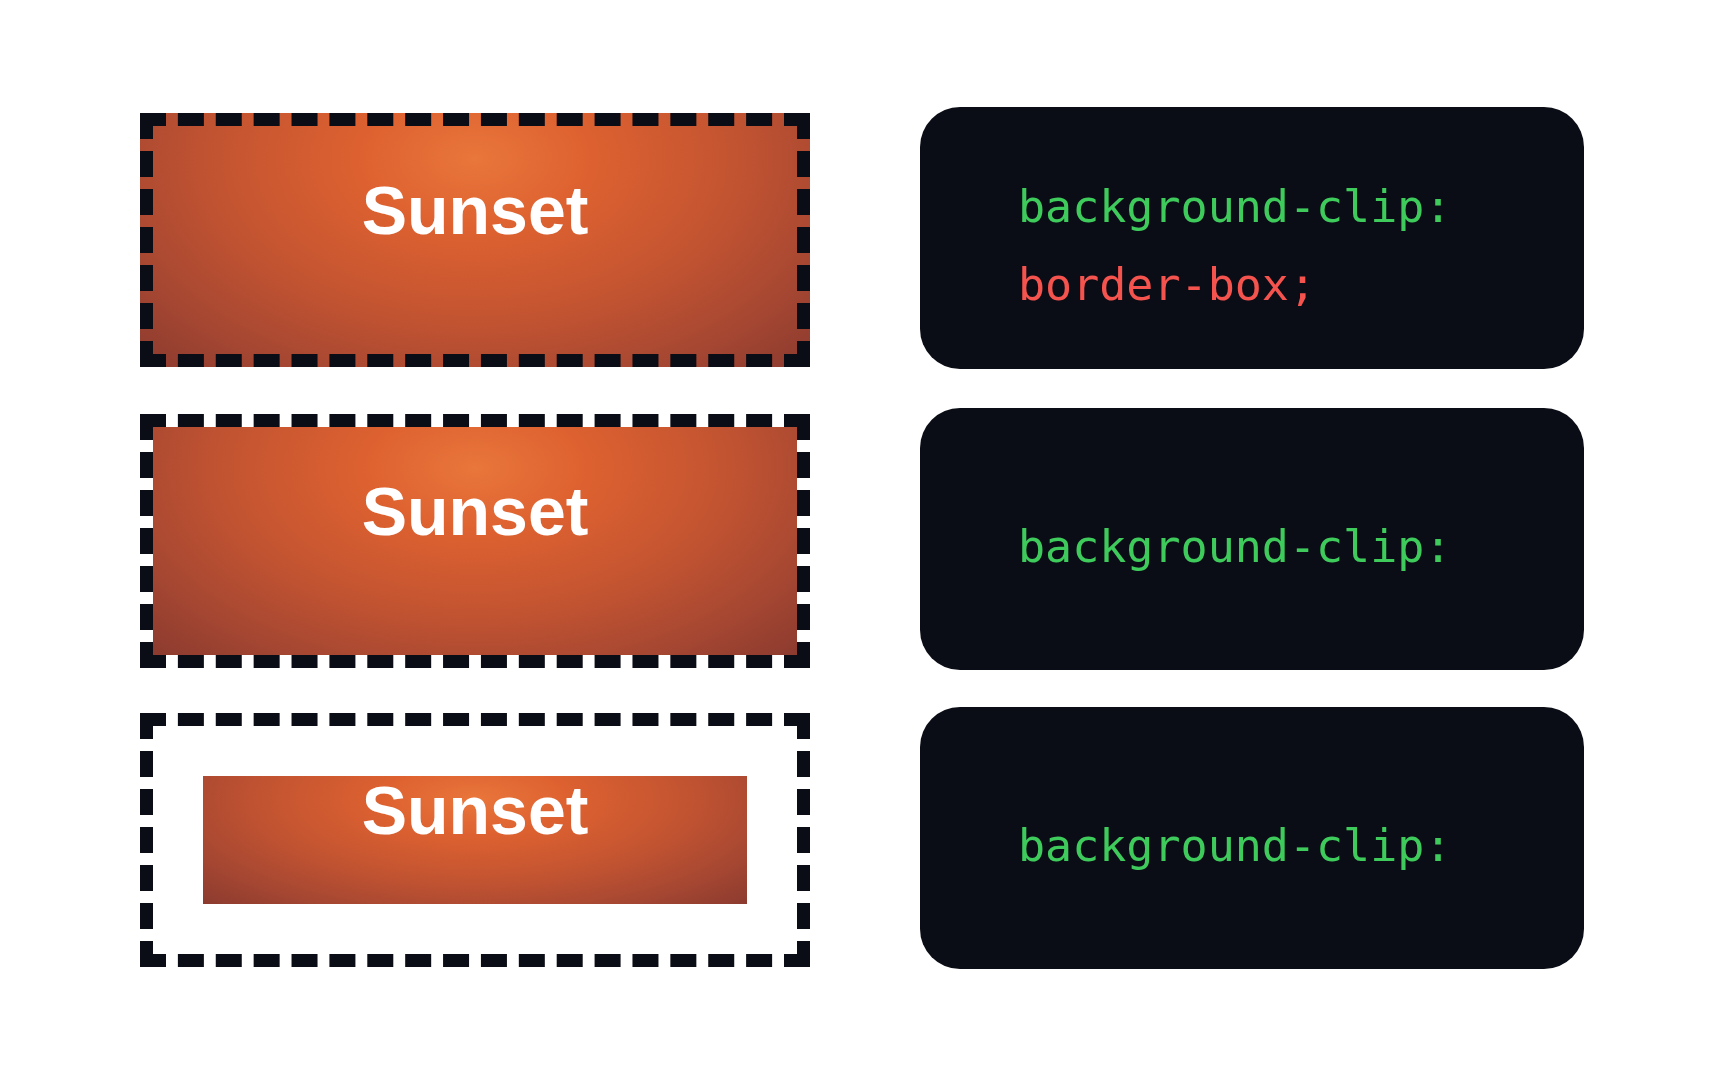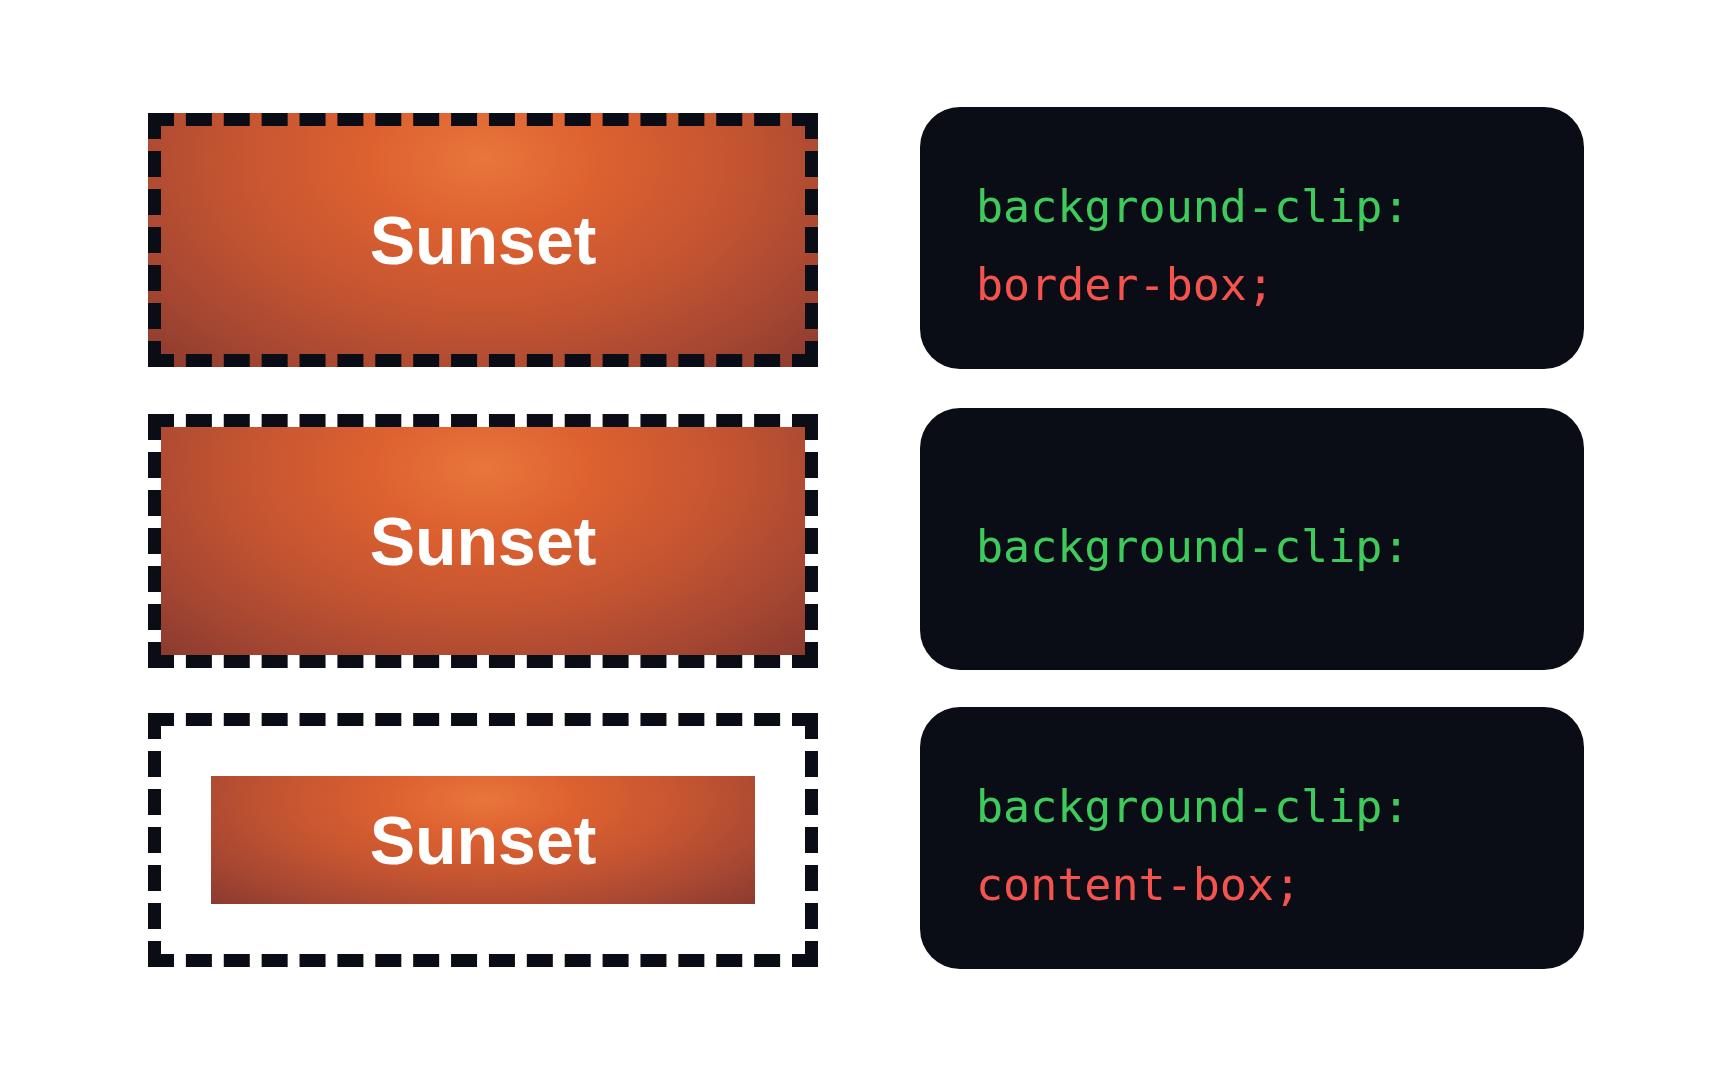--- a/index.html
+++ b/index.html
@@ -30,26 +30,25 @@
   .sunset-box {
     position: absolute;
     left: 0;
     top: 0;
     box-sizing: border-box;
     width: 670px;
     height: 254px;
     border: 13px dashed var(--ink);
     padding: 50px;
     display: flex;
-    align-items: center;
+    align-items: flex-start;
     justify-content: center;
     background-image: radial-gradient(70% 115% at 50% 18%,
       var(--g1) 0%, var(--g2) 25%, var(--g3) 55%, var(--g4) 80%, var(--g5) 100%);
     background-repeat: no-repeat;
-    margin-left: 8px;
   }
   .clip-border  { background-origin: border-box;  background-clip: border-box;  }
   .clip-padding { background-origin: padding-box; background-clip: padding-box; }
   .clip-content { background-origin: content-box; background-clip: content-box; }
 
   .sunset-label {
     color: var(--sunset-text);
     font-size: 68px;
     font-weight: 700;
     line-height: 1;
@@ -63,21 +62,21 @@
     top: -6px;
     box-sizing: border-box;
     width: 664px;
     height: 262px;
     background: var(--ink);
     border-radius: 40px;
     display: flex;
     flex-direction: column;
     justify-content: center;
     row-gap: 33px;
-    padding: 14px 0 0 56px;
+    padding: 14px 0 0 98px;
     font-family: "DejaVu Sans Mono", monospace;
     font-size: 45px;
     line-height: 1;
     white-space: pre;
   }
   .code-property { color: var(--green); }
   .code-value    { color: var(--red); }
 </style>
 </head>
 <body style="background: rgb(255, 255, 255);">
@@ -102,17 +101,16 @@
       <div class="code-property">background-clip:</div>
     </div>
   </div>
 
   <div class="demo-row r2">
     <div class="sunset-box clip-content">
       <span class="sunset-label">Sunset</span>
     </div>
     <div class="code-card">
       <div class="code-property">background-clip:</div>
-      <div class="code-value">content-box;</div>
     </div>
   </div>
 
 </div>
 
 </body></html>

